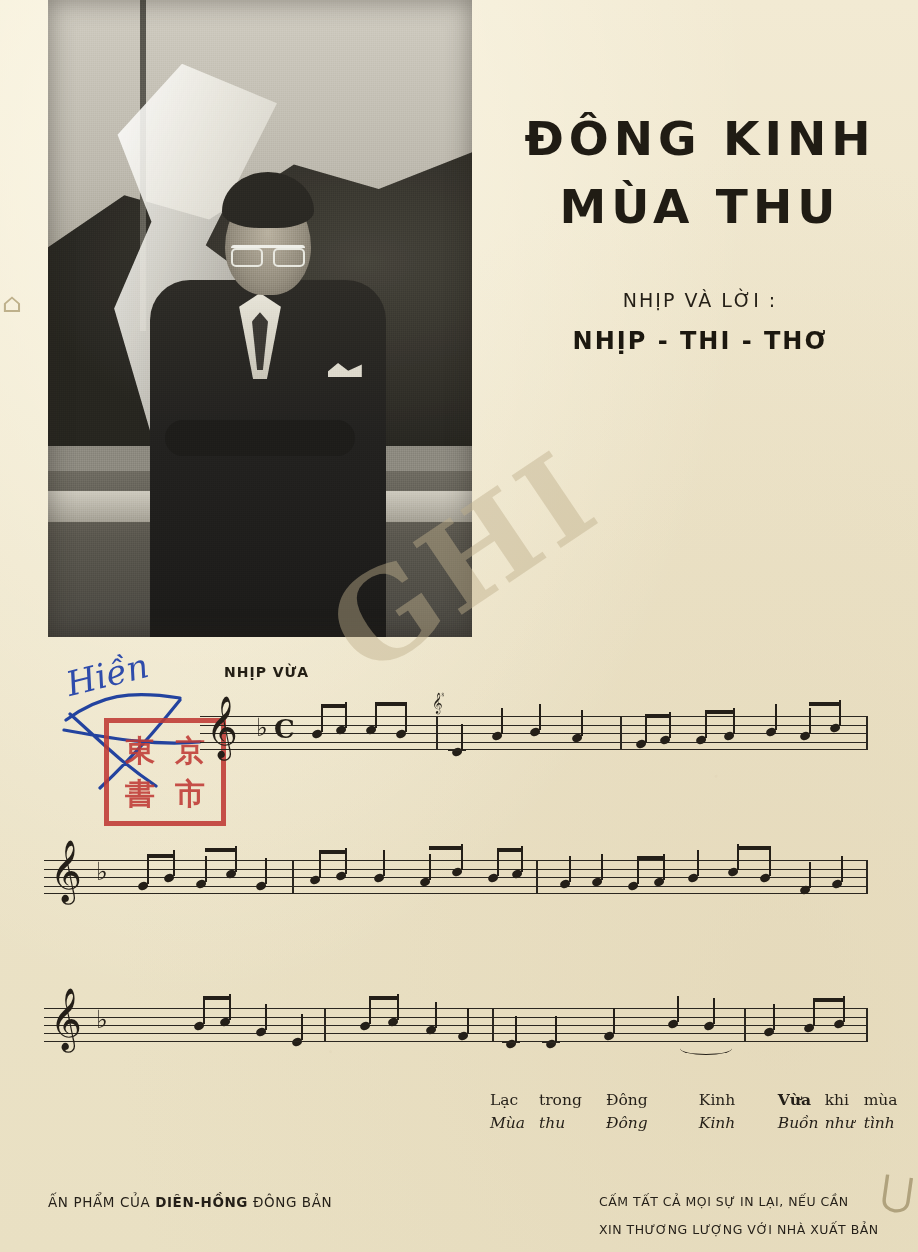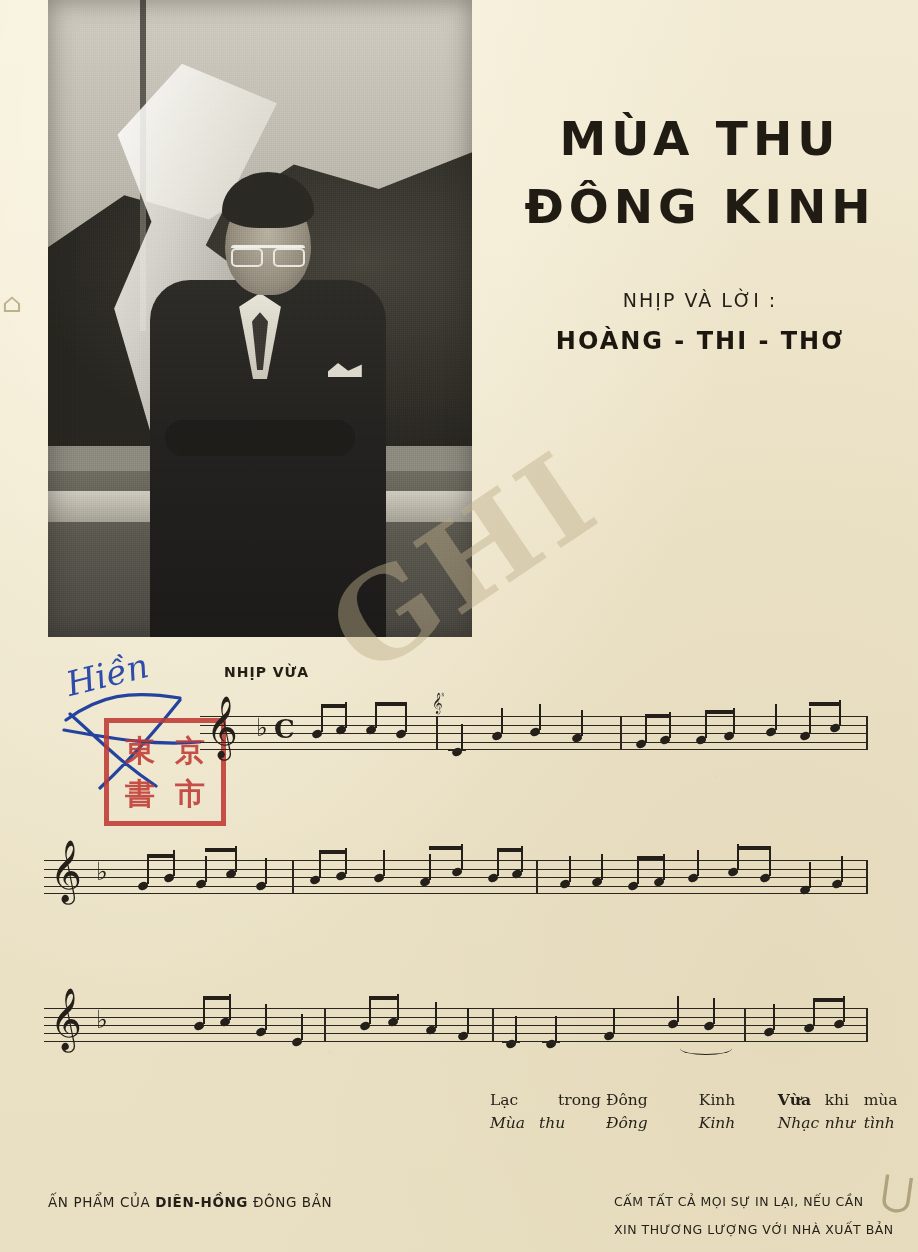--- a/index.html
+++ b/index.html
@@ -331,21 +331,21 @@
     position:absolute;
     left: 48px; top: 1188px;
     font-family:"DejaVu Sans", sans-serif;
     font-size: 13.5px;
     letter-spacing: .6px;
     color:#241f18;
     line-height: 2.1;
   }
   .footer-right {
     position:absolute;
-    left: 614px; top: 1188px;
+    left: 599px; top: 1188px;
     font-family:"DejaVu Sans", sans-serif;
     font-size: 12.5px;
     letter-spacing: .5px;
     color:#241f18;
     line-height: 2.2;
   }
   .footer-left b, .footer-right b { font-weight:700; }
   .corner-mark {
     position:absolute; right: 4px; top: 1168px;
     font-family:"DejaVu Serif", serif; font-size: 40px; color:#9a8a62; opacity:.7;
@@ -378,24 +378,24 @@
     <div class="glasses"></div>
     <div class="grain"></div>
     <div class="edge"></div>
   </div>
 
   <div class="watermark">
     <span>GHI</span>
   </div>
 
   <div class="title-block">
+    <div class="title-line">ĐÔNG KINH</div>
     <div class="title-line">MÙA THU</div>
-    <div class="title-line">ĐÔNG KINH</div>
     <div class="credit-label">NHỊP VÀ LỜI :</div>
-    <div class="credit-name">HOÀNG - THI - THƠ</div>
+    <div class="credit-name">NHỊP - THI - THƠ</div>
   </div>
 
 
   <div class="handwriting">
     <span>Hiền</span>
   </div>
   <svg class="scribble" viewBox="0 0 150 110">
     <path d="M6 30 C 40 5, 70 0, 120 8 M10 24 C 35 46, 60 72, 96 96 M120 10 C 96 40, 70 70, 40 98 M4 40 C 50 48, 92 56, 140 52" fill="none" stroke="#23439f" stroke-width="3.2" stroke-linecap="round"></path>
   </svg>
   <div class="stamp">
@@ -571,33 +571,33 @@
     <div class="stem" style="left:729px; top:-4px;"></div>
     <div class="note" style="left:760px; top:16px;"></div>
     <div class="stem" style="left:769px; top:-8px;"></div>
     <div class="note" style="left:790px; top:12px;"></div>
     <div class="stem" style="left:799px; top:-12px;"></div>
     <div class="beam" style="left:769px; top:-10px; width:32px;"></div>
   </div>
 
   <div class="lyric-row" style="left:490px; top:1090px;">
     <span style="width:44px;">Lạc</span>
-    <span style="width:62px;text-align:right;">trong</span>
+    <span style="width:62px;">trong</span>
     <span style="width:88px;">Đông</span>
     <span style="width:74px;">Kinh</span>
     <span style="width:42px;font-weight:bold;">Vừa</span>
     <span style="width:34px;">khi</span>
     <span>mùa</span>
   </div>
   <div class="lyric-row italic" style="left:490px; top:1114px;">
     <span style="width:44px;">Mùa</span>
     <span style="width:62px;">thu</span>
     <span style="width:88px;">Đông</span>
     <span style="width:74px;">Kinh</span>
-    <span style="width:42px;">Nhạc</span>
+    <span style="width:42px;">Buồn</span>
     <span style="width:34px;">như</span>
     <span>tình</span>
   </div>
 
   <div class="footer-left">
     <div><span>ẤN PHẨM CỦA </span><b>DIÊN-HỒNG</b><span> ĐÔNG BẢN</span></div>
   </div>
 
   <div class="footer-right">
     <div>CẤM TẤT CẢ MỌI SỰ IN LẠI, NẾU CẦN</div>

